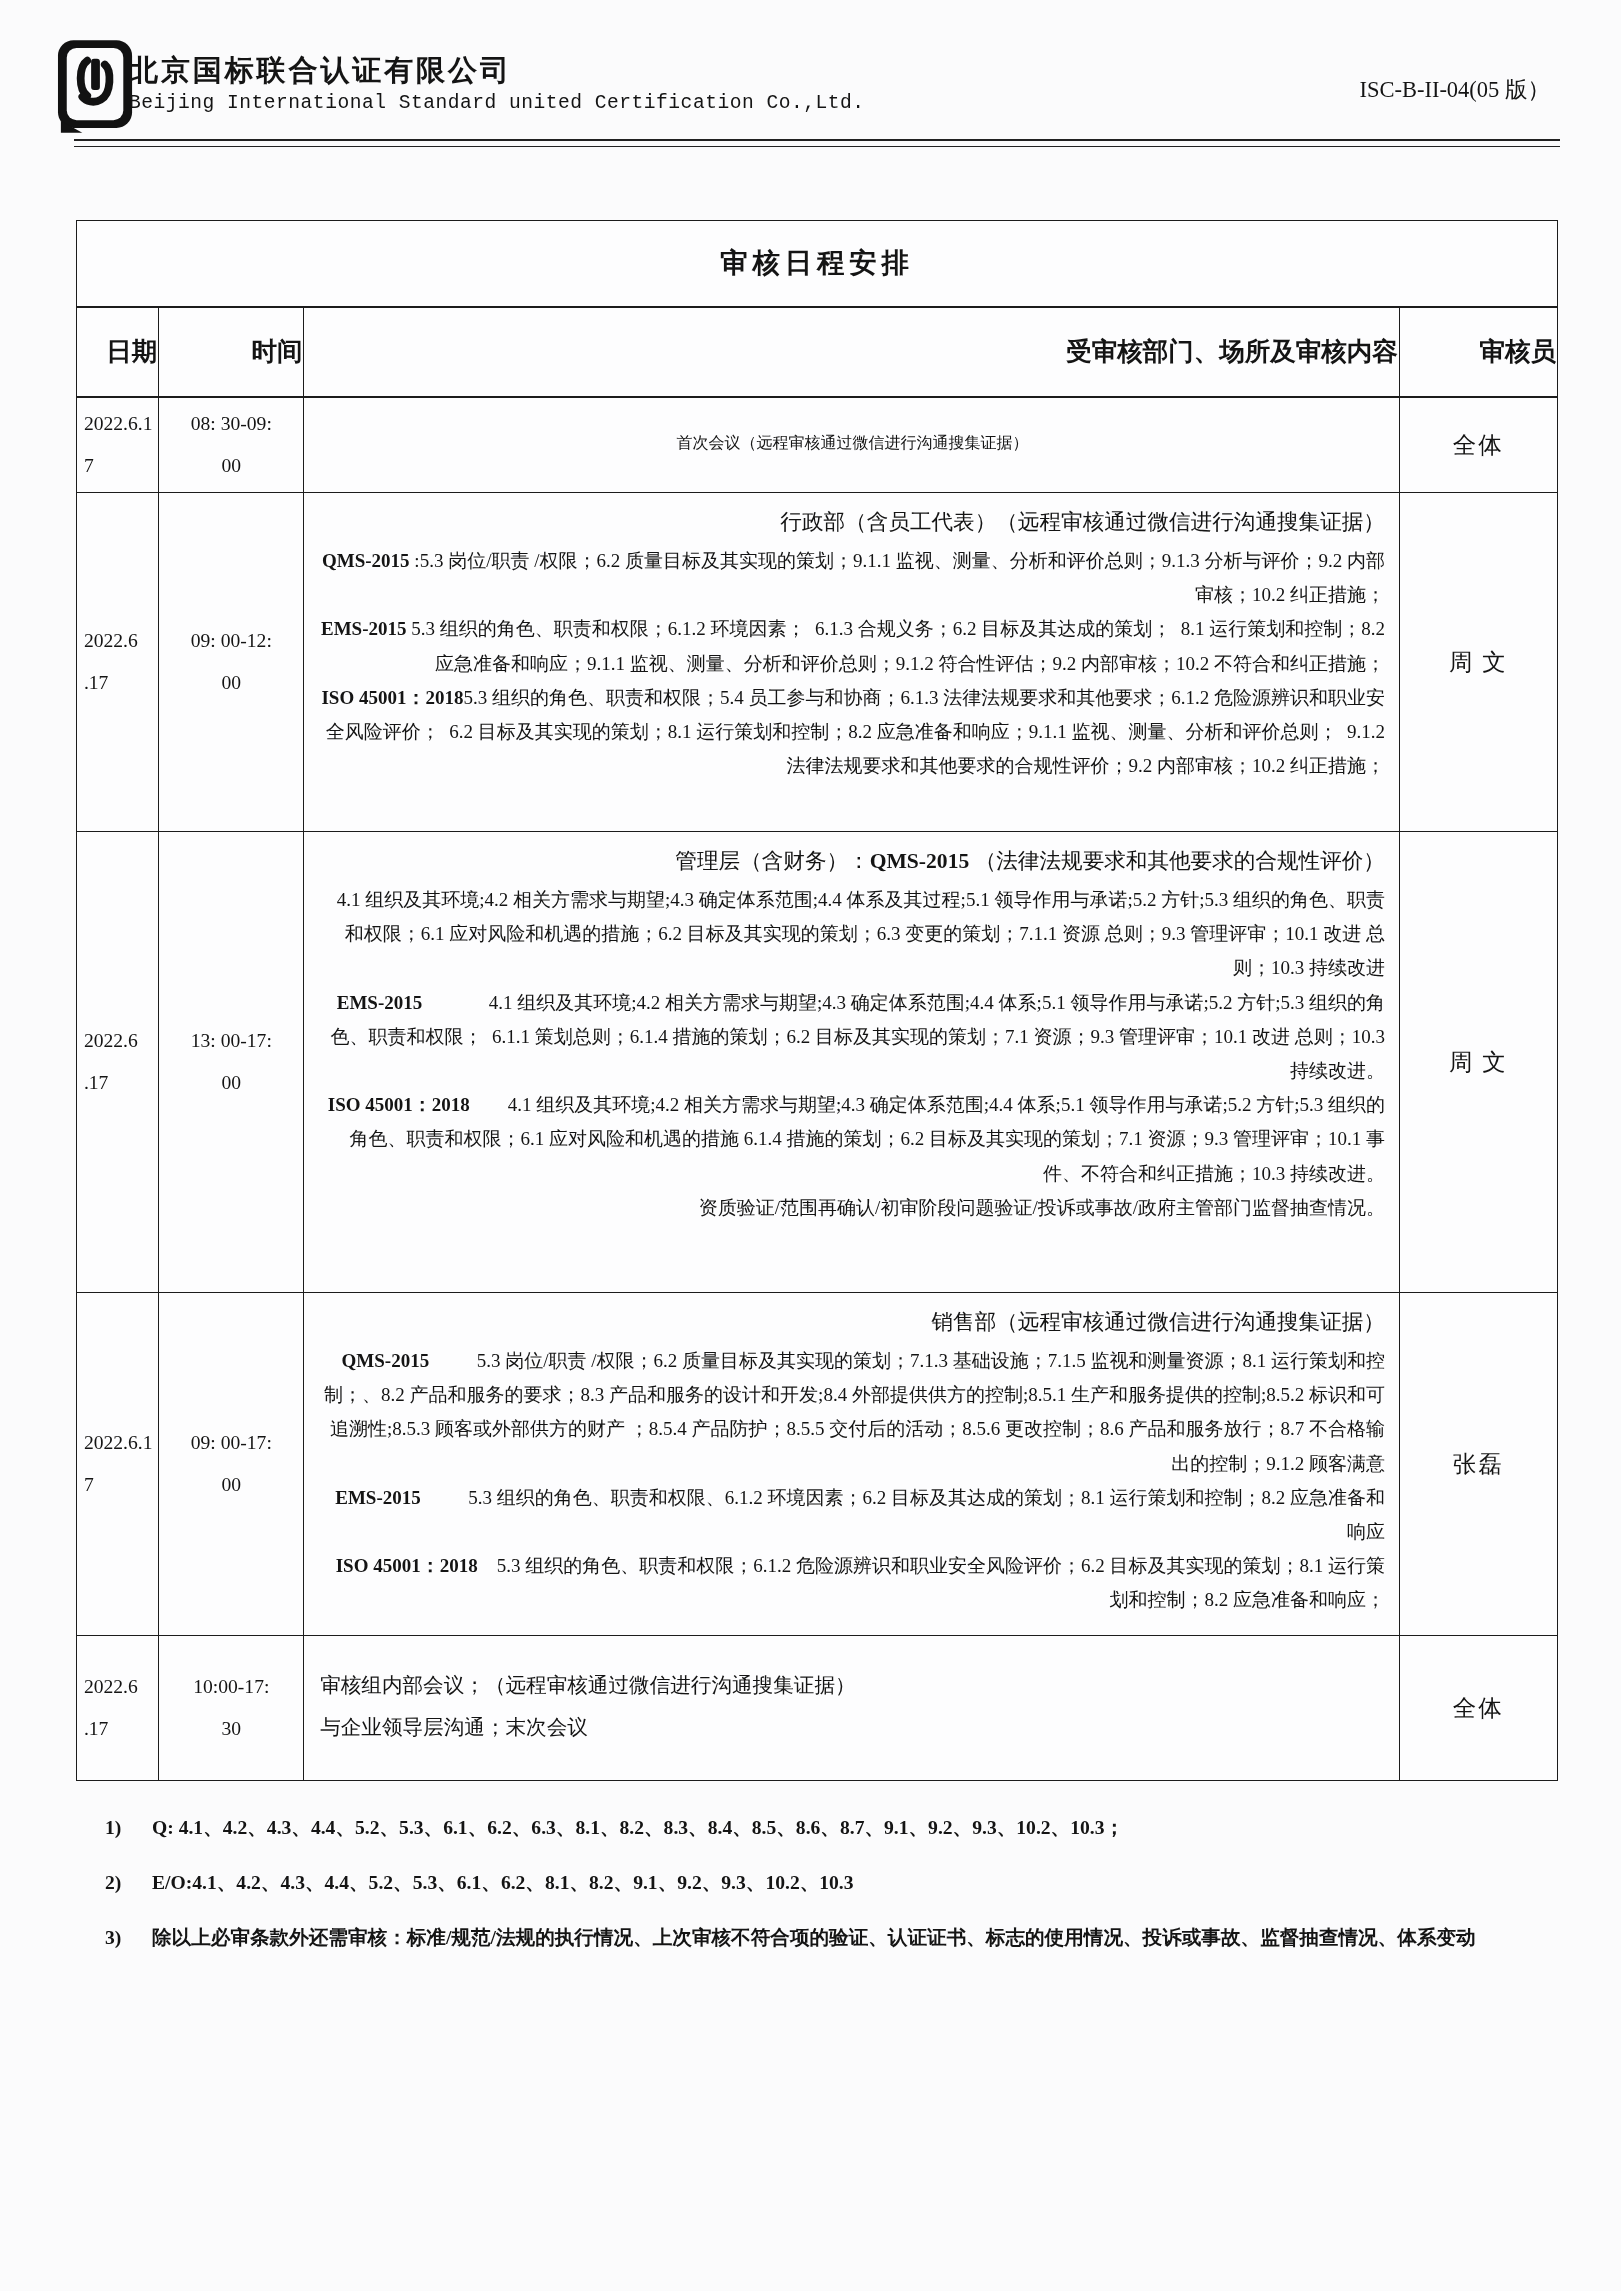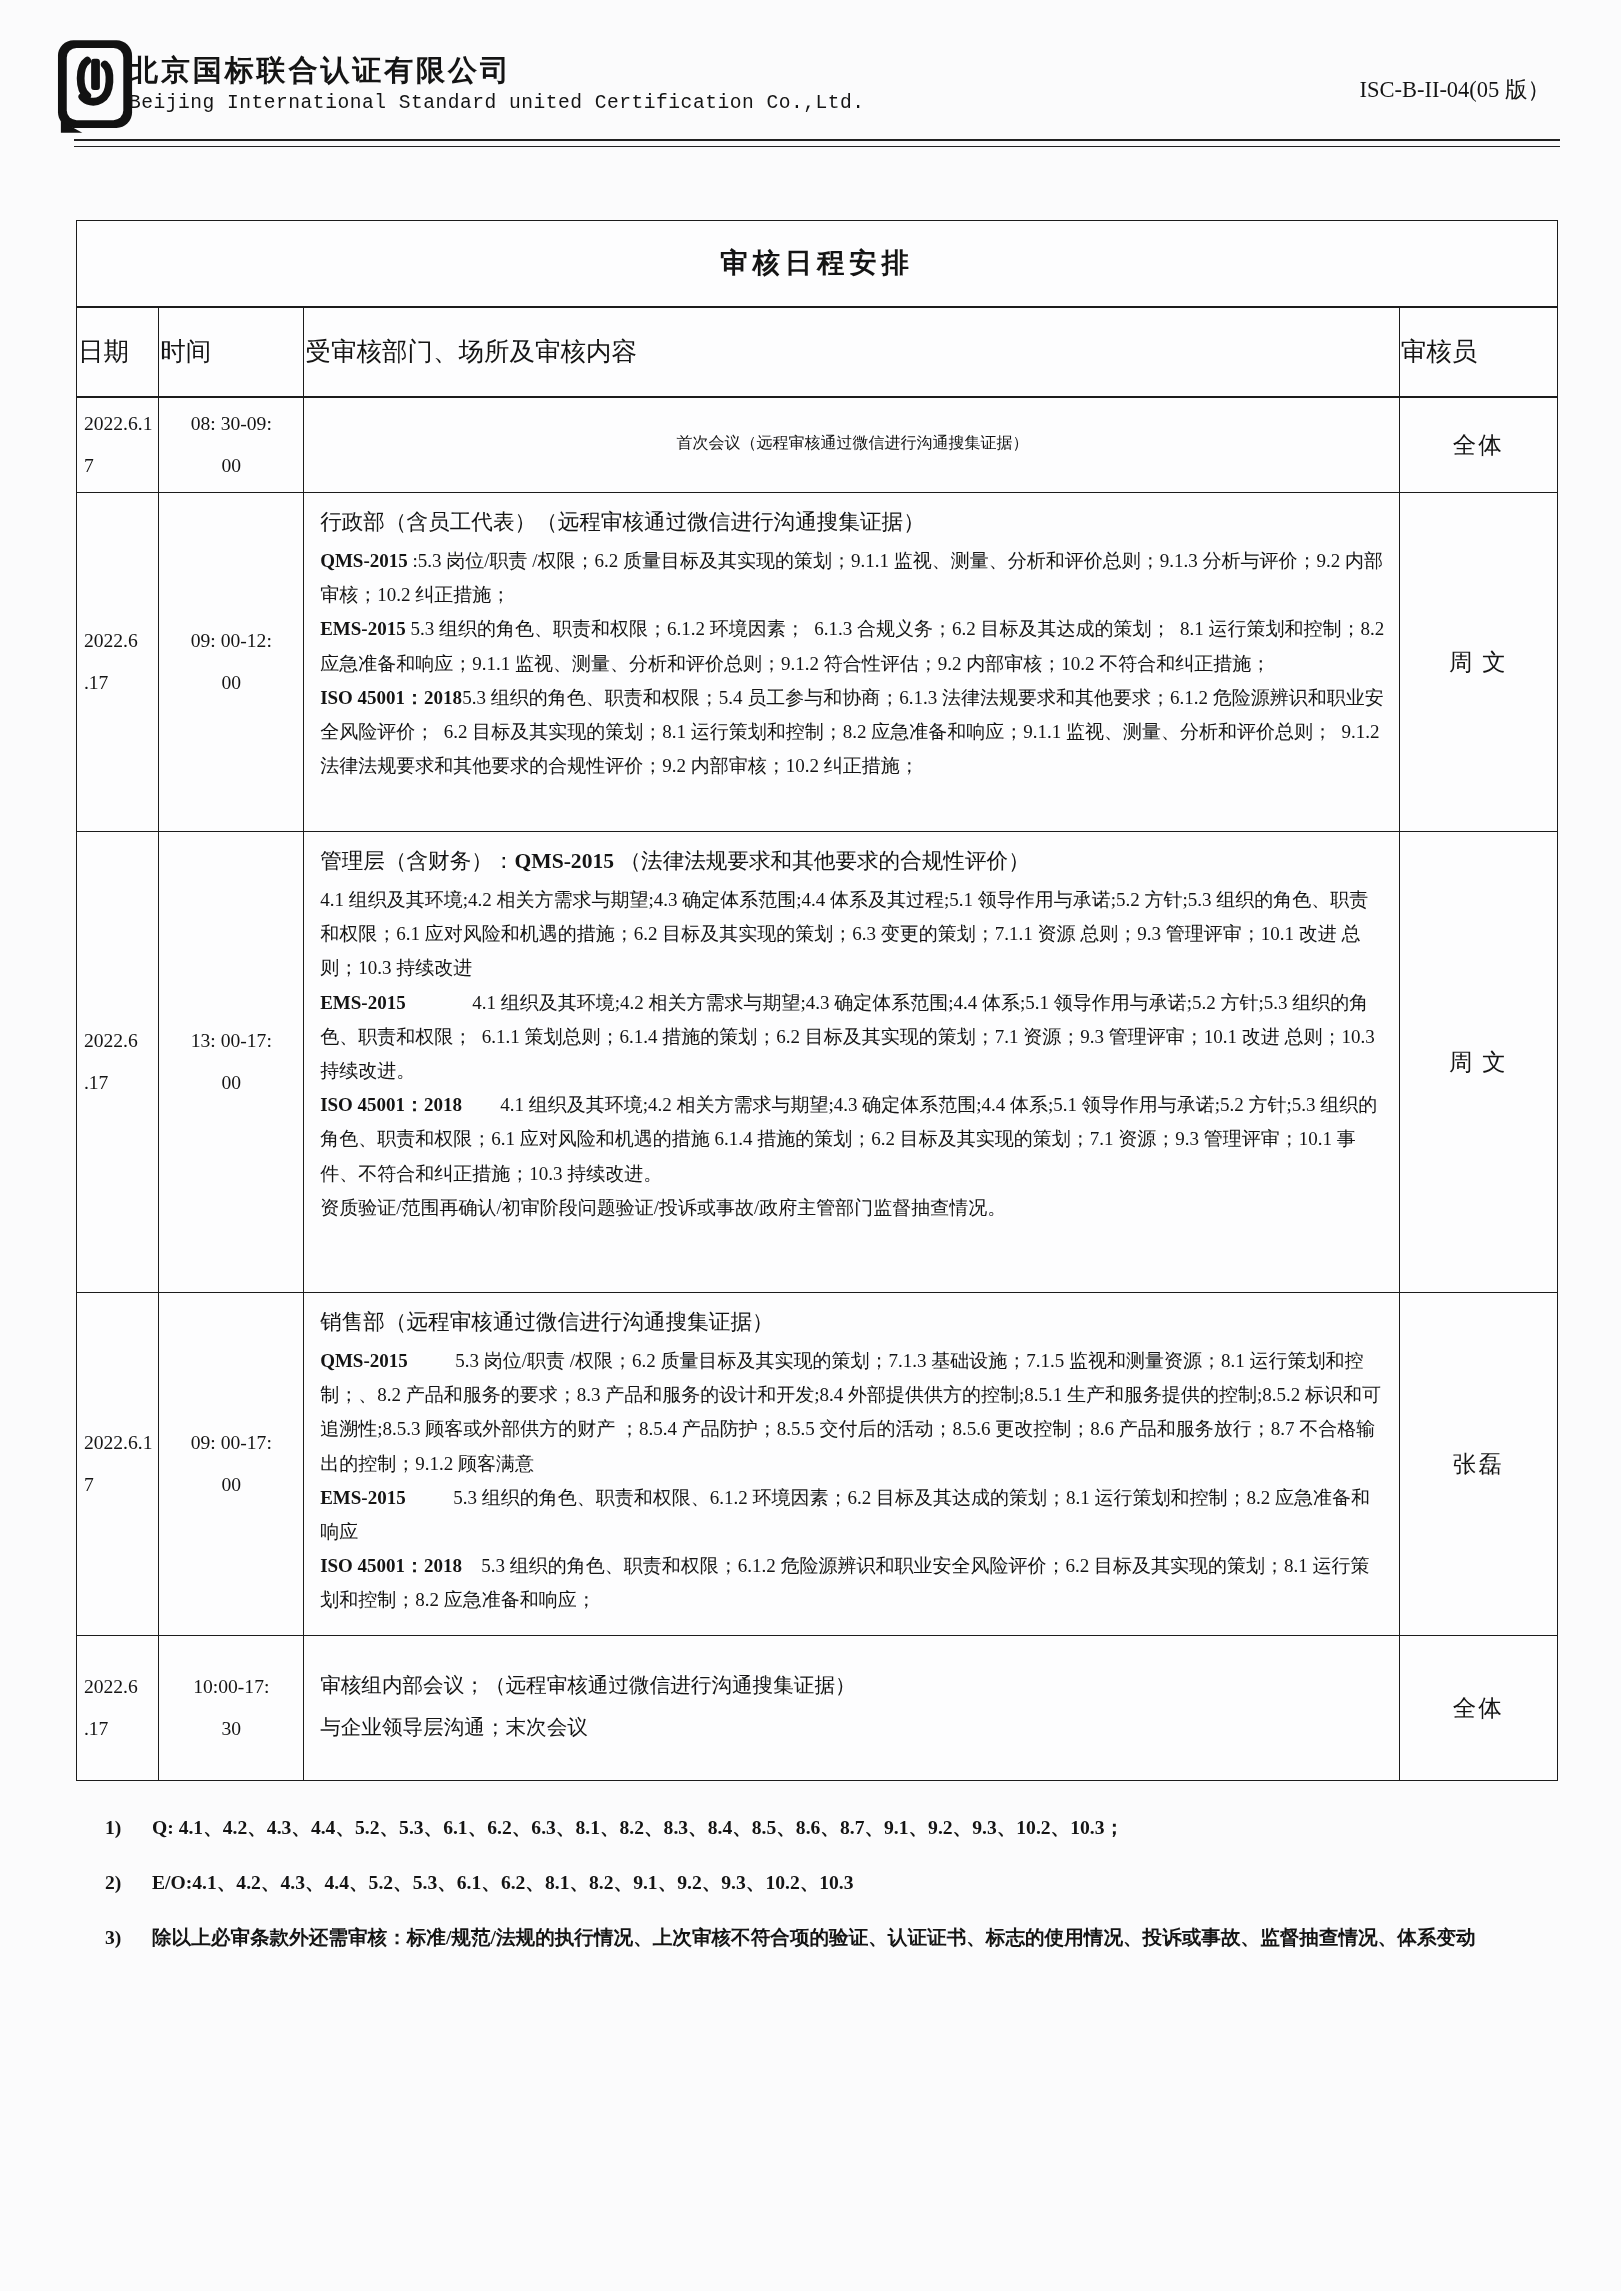--- a/index.html
+++ b/index.html
@@ -35,40 +35,40 @@
     background:#fdfdfe;
   }
   .sched td { border:1.6px solid #1c1c1c; vertical-align:middle; overflow:hidden; }
   tr.t-title { height:86px; }
   tr.t-title td {
     text-align:center; font-size:27.4px; font-weight:600; letter-spacing:4.9px;
     border-bottom-width:2.5px;
   }
   tr.t-head { height:90px; }
   tr.t-head td {
-    text-align:left; font-size:25.5px; font-weight:400;
+    text-align:right; font-size:25.5px; font-weight:700;
     border-bottom-width:2.5px;
   }
   .sched tr:nth-child(3){ height:94px; }
   .sched tr:nth-child(4){ height:339px; }
   .sched tr:nth-child(5){ height:461px; }
   .sched tr:nth-child(6){ height:343px; }
   .sched tr:nth-child(7){ height:145px; }
   .sched tr:nth-child(8){ height:110px; }
   .td-date {
     font-size:19.6px; padding:5.9px 2px 5.9px 6.9px;
     white-space:pre-line; text-align:left; line-height:2.1;
   }
   .td-time {
     font-size:19.6px; text-align:center; white-space:pre-line; line-height:2.1;
     padding:3.9px 3.9px;
   }
   .td-auditor { font-size:23.5px; text-align:center; letter-spacing:2px; }
   .td-content { padding:7.8px 13.7px 9.8px 15.7px; }
-  .td-content.vtop { vertical-align:top; }
+  .td-content.vtop { vertical-align:top;text-align:right; }
   .blk { margin:0; }
   .blk-title  { font-size:21.6px; line-height:1.75; margin:3.9px 0 2px; }
   .blk-para   { font-size:19px; line-height:1.8; }
   .blk-center { font-size:16px; text-align:center; }
   .blk-line   { font-size:20.6px; line-height:2.0; }
   .blk b { font-weight:bold; }
   
   .notes { margin:25.5px 69px 0 76px; font-weight:600; }
   .notes-label { font-size:19.6px; margin-bottom:15.7px; }
   .note-item { display:flex; padding-left:29px; font-size:19.6px; line-height:2.2; margin-bottom:11.8px; }

